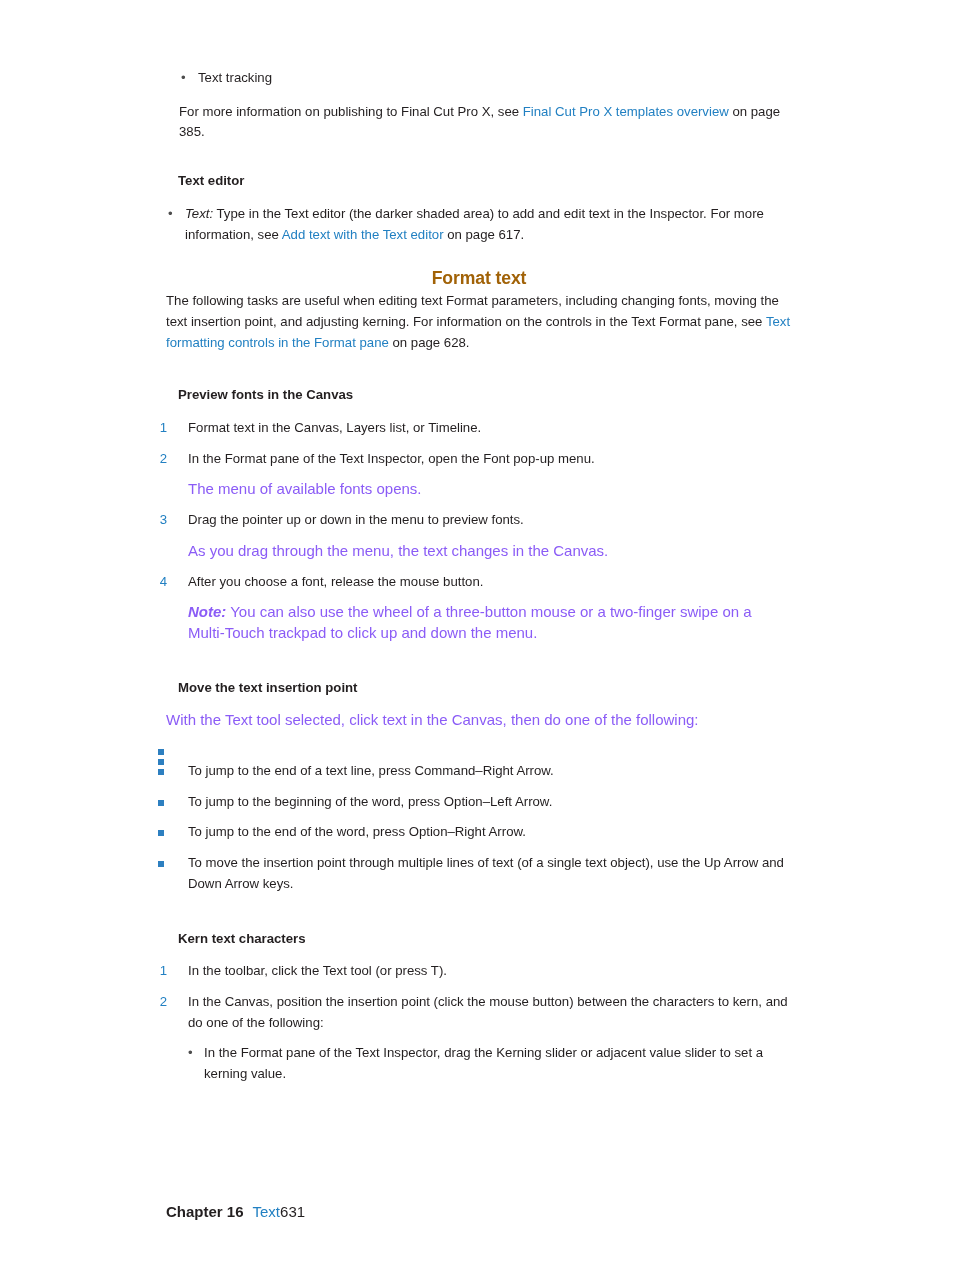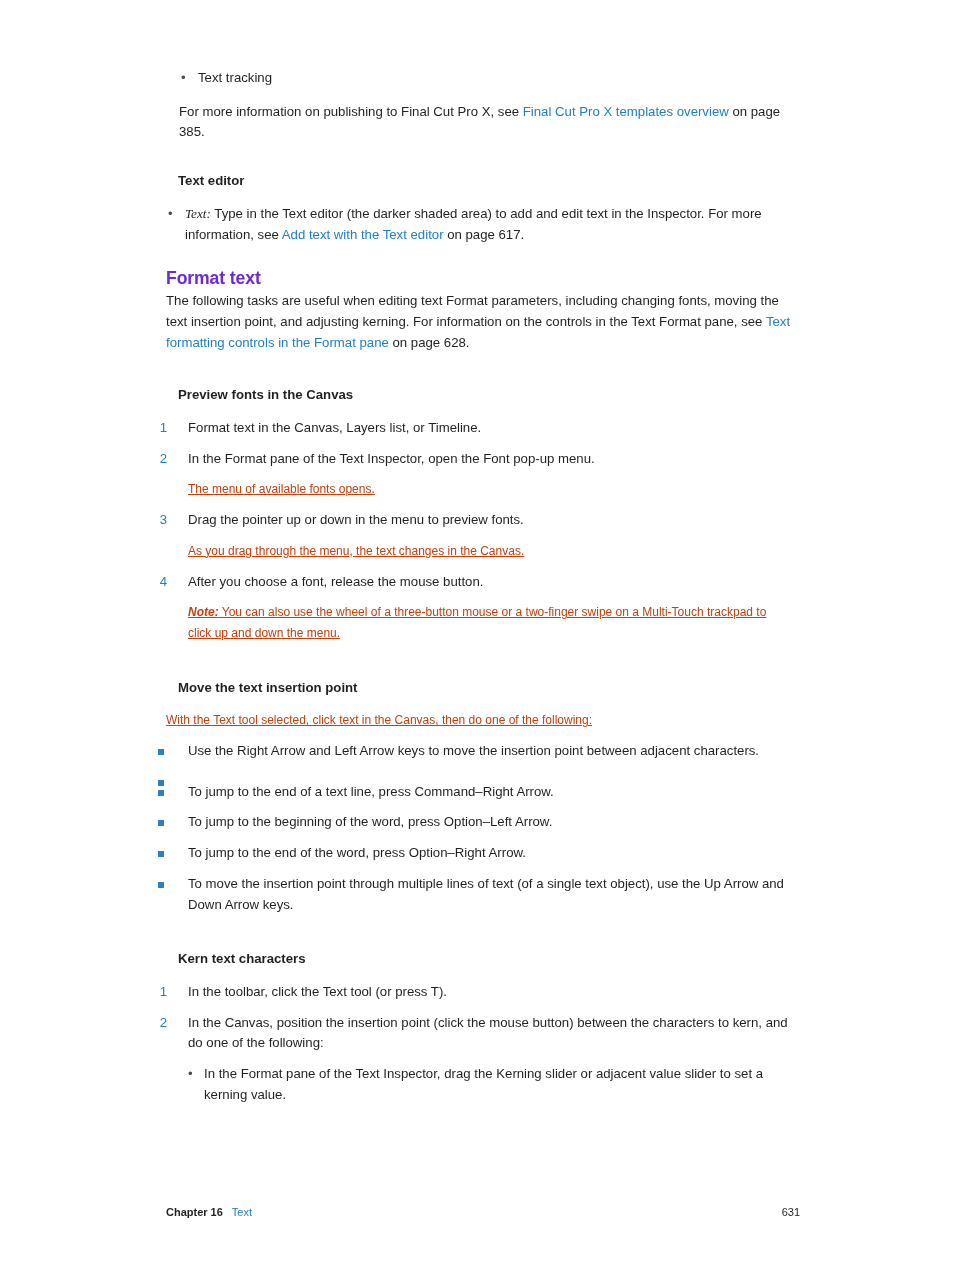--- a/index.html
+++ b/index.html
@@ -37,32 +37,33 @@
   }
   .link {
     color: #2280c2;
     text-decoration: none;
     margin-top: 32px;
   }
   .sec-head {
     font-size: 17.6px;
     line-height: 23px;
     font-weight: bold;
-    color: #6d28d9;
+    color: #a16207;
     margin: 0 0 1px 0;
     letter-spacing: -0.1px;
+    text-align: center;
   }
   .sub-head {
     font-size: 13.2px;
     line-height: 20.7px;
     font-weight: bold;
     color: #231f20;
     margin: 12px;
   }
-  .ital { font-style: italic; font-family: Liberation Serif, serif; }
+  .ital { font-style: italic; }
   .bold-ital { font-weight: bold; font-style: italic; }
   .gap-10 { height: 10px; }
   .gap-13 { height: 13px; }
   .gap-16 { height: 16px; }
   .gap-20 { height: 20px; }
   .gap-22 { height: 22px; }
 
   
   .dot-row {
     position: relative;
@@ -94,24 +95,23 @@
     left: -11px;
     top: 0;
     width: 12px;
     text-align: right;
     color: #2280c2;
     font-size: 13.2px;
     line-height: 20.7px;
   }
   .num-sub {
     padding-left: 22px;
-    font-size: 12px;
-    line-height: 20.7px;
-    color: #c2410c;
-    text-decoration: underline;
+    font-size: 15px;
+    line-height: 20.7px;
+    color: #8b5cf6;
   }
 
   
   .sq-row {
     position: relative;
     padding-left: 22px;
     font-size: 13.2px;
     line-height: 20.7px;
     color: #231f20;
   }
@@ -139,23 +139,23 @@
     color: #4d4d4d;
   }
 
   
   .footer {
     position: absolute;
     left: 166px;
     top: 1172px;
     width: 634px;
     display: flex;
-    justify-content: space-between;
+    justify-content: flex-start;
     align-items: baseline;
-    font-size: 11px;
+    font-size: 15px;
     line-height: 16px;
   }
   .footer-left { display: flex; align-items: baseline; gap: 9px; }
   .chapter-label { font-weight: bold; color: #231f20; }
   .chapter-name { color: #2280c2; }
   .page-num { color: #231f20; font-weight: normal; margin-top: 30px; }
 </style>
 </head>
 <body>
 
@@ -229,21 +229,20 @@
 
     <div class="gap-22"></div>
 
     <div class="sub-head">Move the text insertion point</div>
     <div class="num-sub" style="padding-left:0">With the Text tool selected, click text in the Canvas, then do one of the following:</div>
 
     <div class="gap-10"></div>
 
     <div class="sq-row">
       <span class="sq"></span>
-      <span>Use the Right Arrow and Left Arrow keys to move the insertion point between adjacent characters.</span>
     </div>
     <div class="gap-10"></div>
     <div class="sq-row">
       <span class="sq"></span>
     </div>
     <div class="gap-10"></div>
     <div class="sq-row">
       <span class="sq"></span>
       <span>To jump to the end of a text line, press Command–Right Arrow.</span>
     </div>

